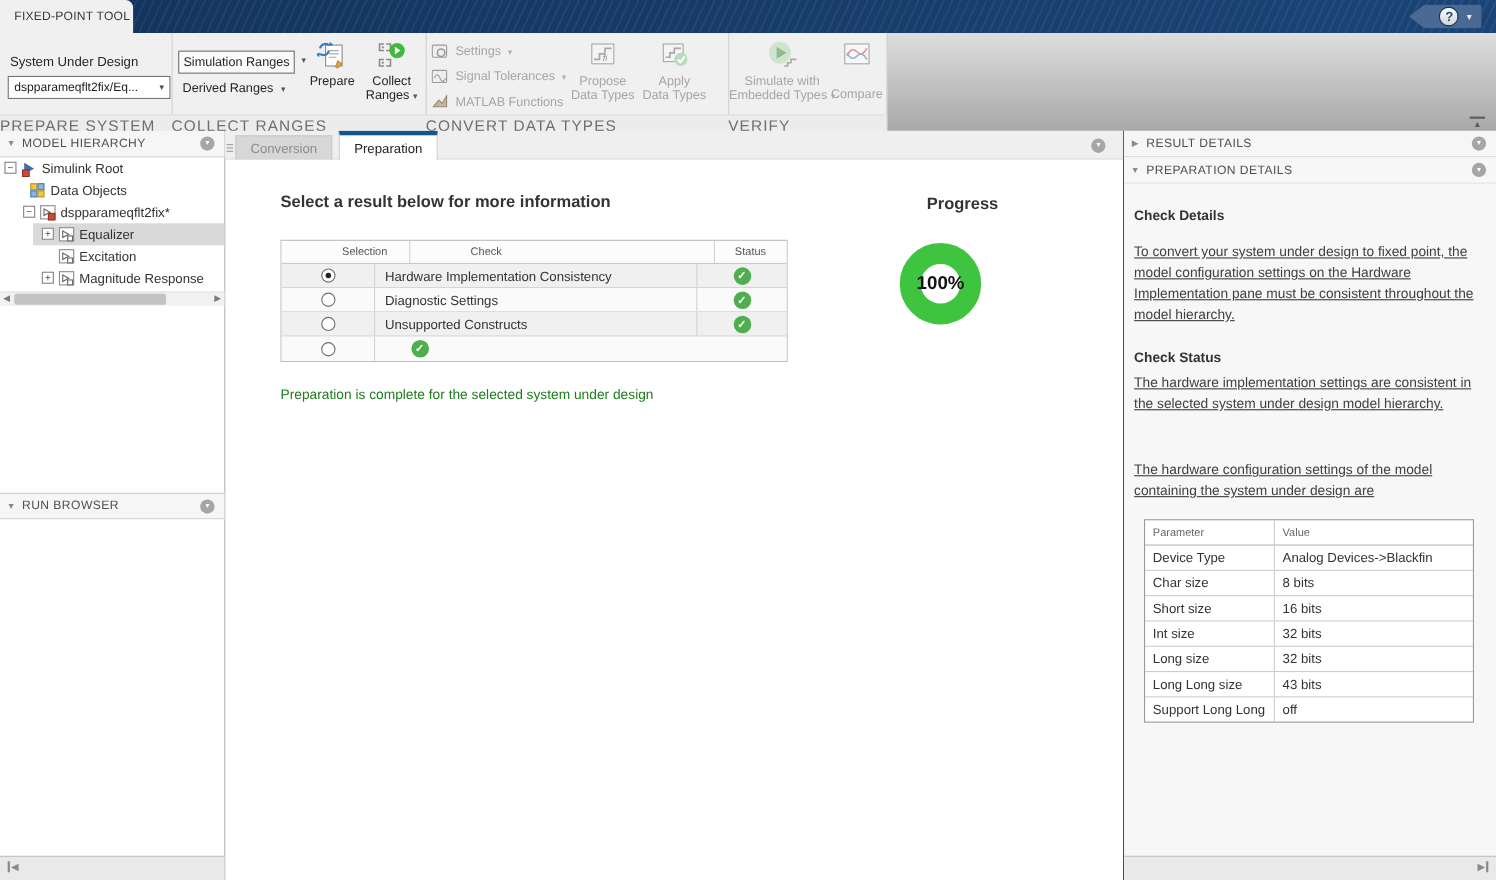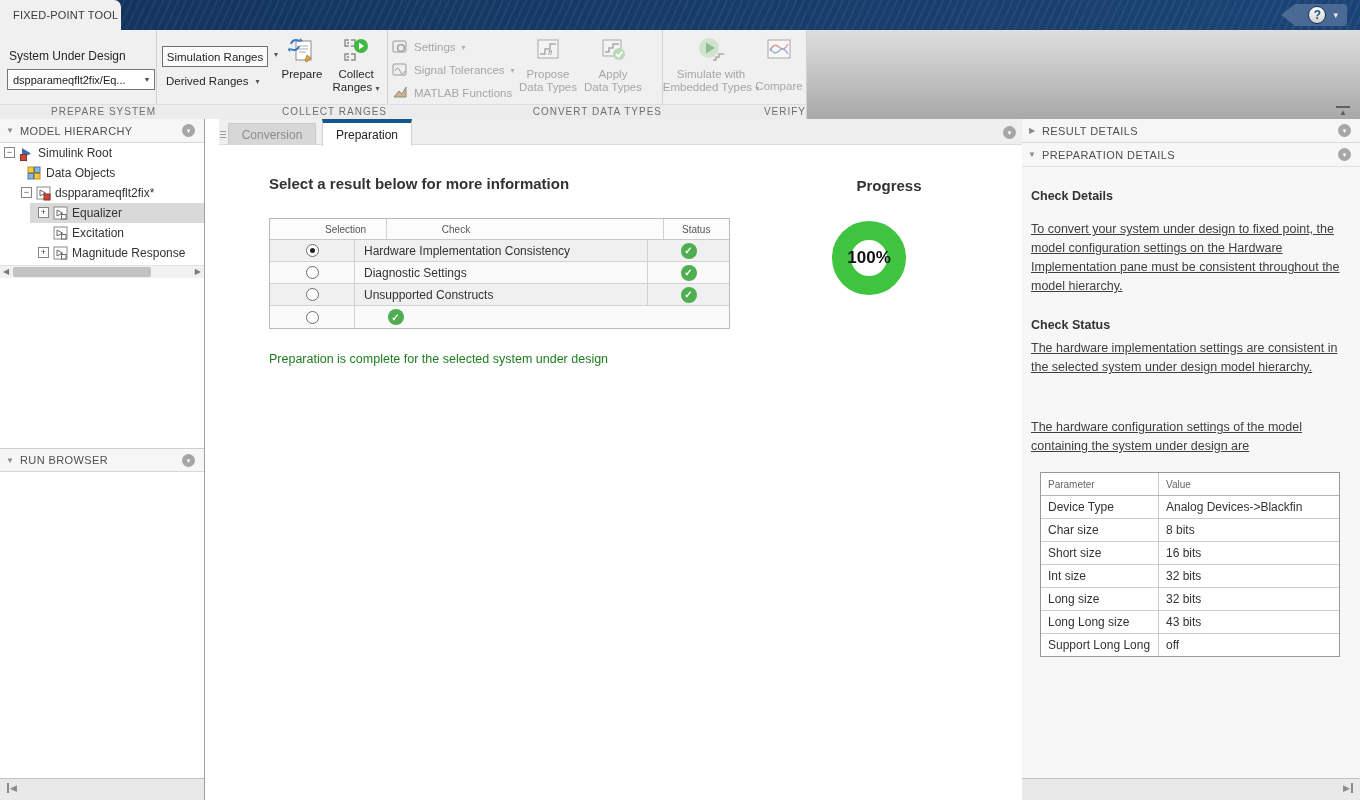--- a/index.html
+++ b/index.html
@@ -22,21 +22,21 @@
   .help-circle { width:18px; height:18px; border-radius:50%; background:linear-gradient(#ffffff,#d2d2d2);
     border:1px solid #17345c; color:#1d4e85; font-weight:bold; font-size:12px;
     display:flex; align-items:center; justify-content:center; }
   .help-caret { color:#e8eef5; font-size:9px; }
 
   
   .ribbon { position:absolute; left:0; top:30px; width:1360px; height:89px; background:#f0f0f0; color:#262626; }
   .ribbon-right { position:absolute; left:806px; top:0; width:554px; height:89px;
     background:linear-gradient(#dedede, #a8a8a8); }
   .section-strip { position:absolute; left:0; top:74px; width:806px; height:15px; background:#ececec; border-top:1px solid #dedede; }
-  .sec-label { position:absolute; top:1px; font-size:10px; color:#6e6e6e; letter-spacing:1px; text-align:right; }
+  .sec-label { position:absolute; top:1px; font-size:14px; color:#6e6e6e; letter-spacing:1px; text-align:left; }
   .vdiv { position:absolute; top:0; width:1px; height:89px; background:#d2d2d2; }
   .collapse-ribbon { position:absolute; right:10px; bottom:2px; width:14px; text-align:center;
     color:#5f5f5f; font-size:8px; line-height:8px; border-top:2px solid #5f5f5f; padding-top:1px; cursor:pointer; }
 
   .rb-label { font-size:11.5px; color:#262626; }
   .rb-label.dis { color:#a6a6a6; }
   .caret { font-size:8px; color:#555; }
   .caret.dis { color:#b0b0b0; }
 
   .sud-label { position:absolute; left:9px; top:19px; font-size:12px; }
@@ -52,21 +52,21 @@
   .big-btn { position:absolute; display:flex; flex-direction:column; align-items:center; font-size:11.5px; line-height:13px; text-align:center; }
   .big-btn .bicon { height:28px; display:flex; align-items:center; justify-content:center; margin-bottom:4px; }
   .big-btn.dis { color:#a6a6a6; }
 
   .mini-row { position:absolute; left:392px; display:flex; align-items:center; gap:6px; height:18px; }
   .mini-icon { width:16px; height:14px; position:relative; }
 
   
   .left-panel { position:absolute; left:0; top:119px; width:205px; bottom:0; background:#fff; border-right:1px solid #9f9f9f; }
   .right-panel { position:absolute; left:1022px; top:119px; width:338px; bottom:0; background:#f7f7f7; }
-  .center-pane { position:absolute; left:219px; top:119px; width:817px; bottom:0; background:#fff; border-right:4px solid #0c4a6e; }
+  .center-pane { position:absolute; left:205px; top:119px; width:817px; bottom:0; background:#fff; border-right:1px solid #0c4a6e; }
 
   .panel-header { height:24px; background:#f6f6f6; border-bottom:1px solid #d8d8d8; display:flex; align-items:center; position:relative; }
   .ph-arrow { width:20px; text-align:center; font-size:8px; color:#8a8a8a; }
   .ph-title { font-size:11px; color:#4f4f4f; letter-spacing:.4px; }
   .menu-circle { position:absolute; right:9px; width:13px; height:13px; border-radius:50%; background:#a6a6a6;
     color:#fff; font-size:7px; line-height:13px; text-align:center; cursor:pointer; }
 
   
   .tree { position:relative; }
   .tree-row { position:relative; height:20px; font-size:12px; color:#333; cursor:default; }

